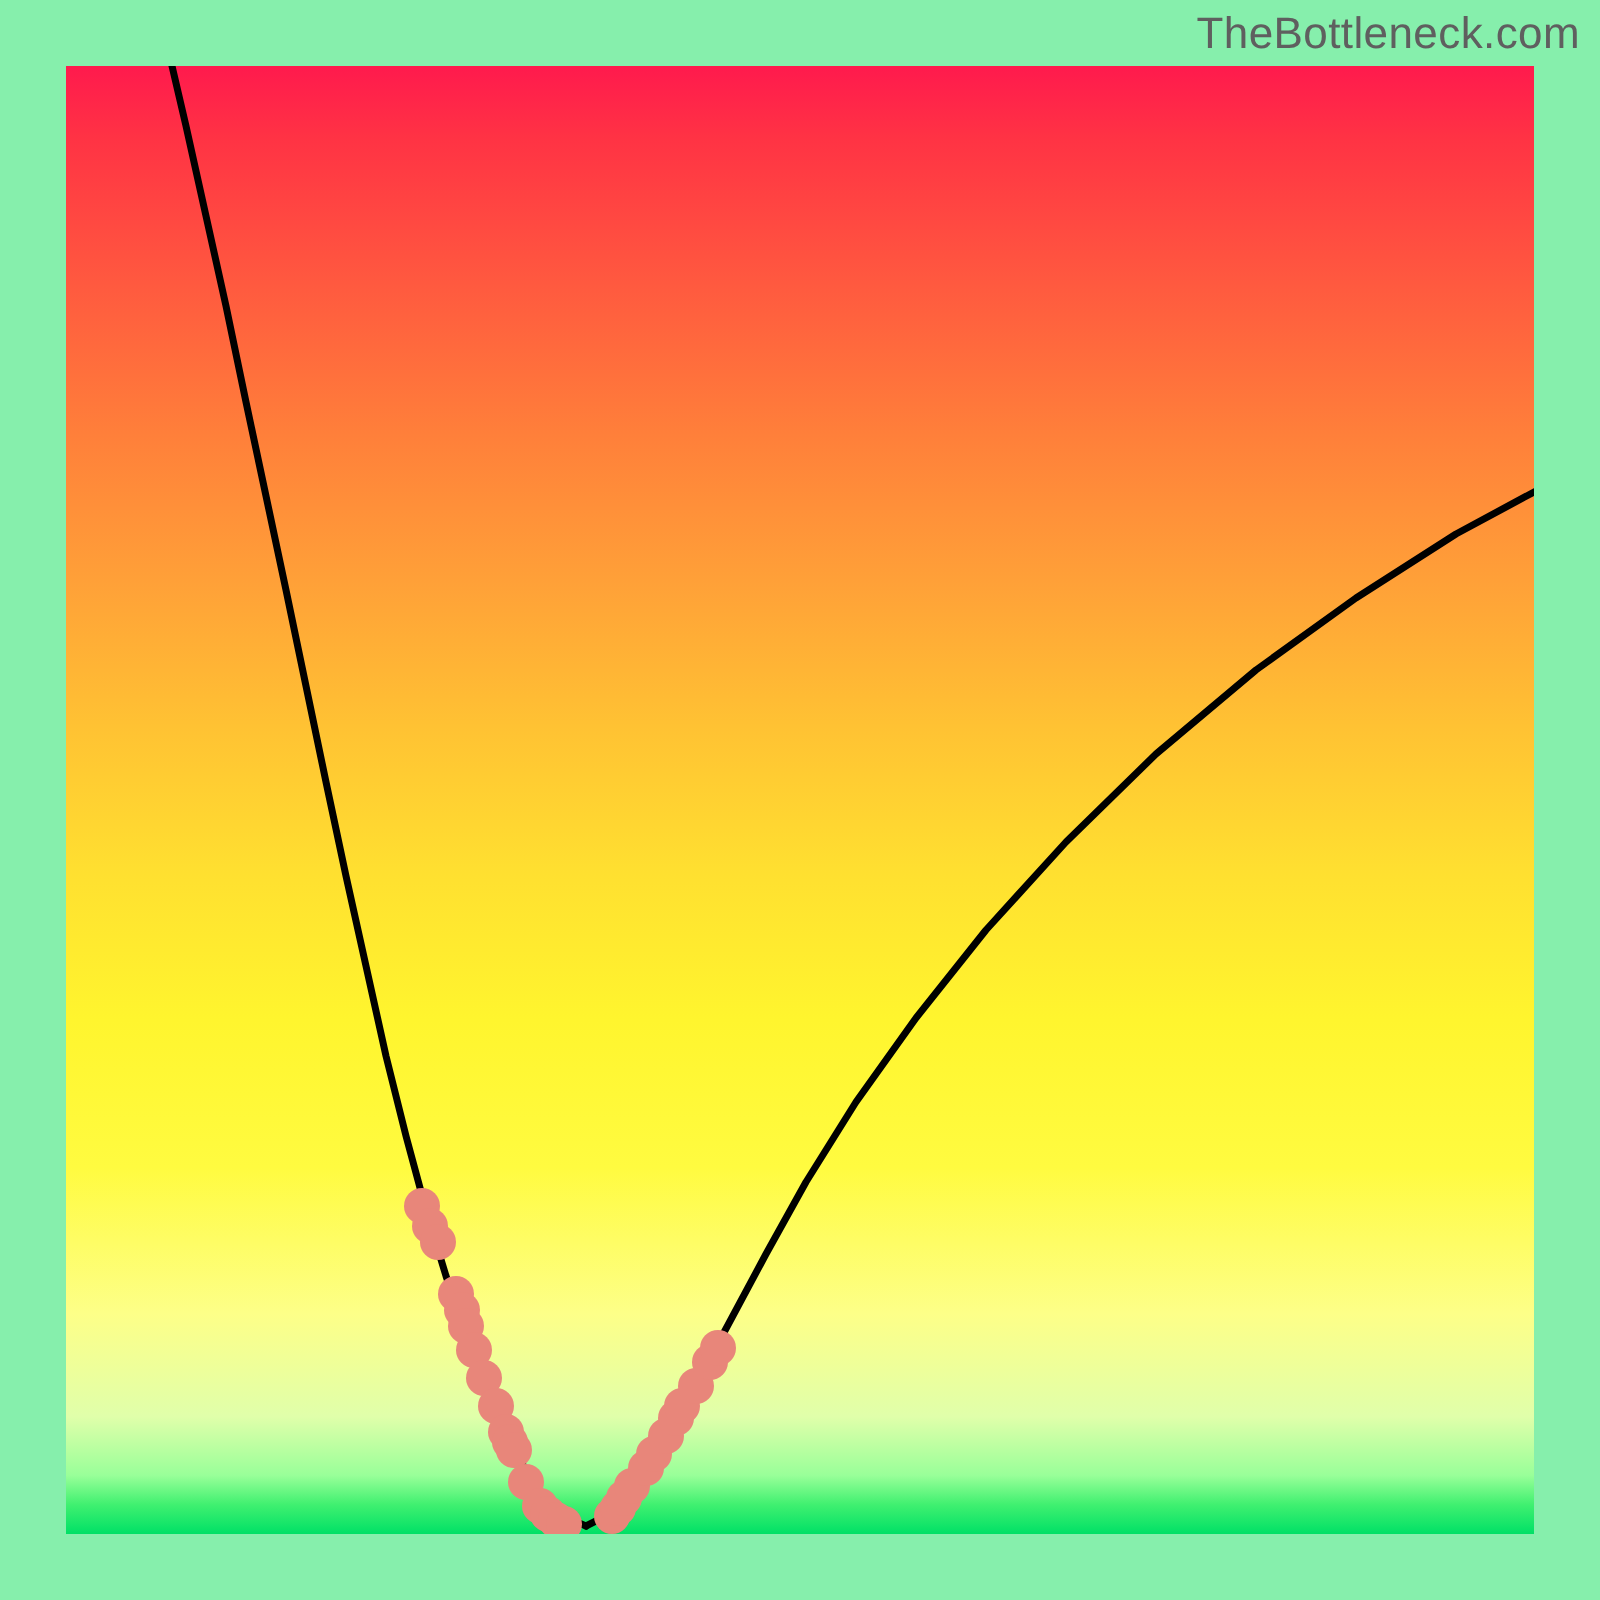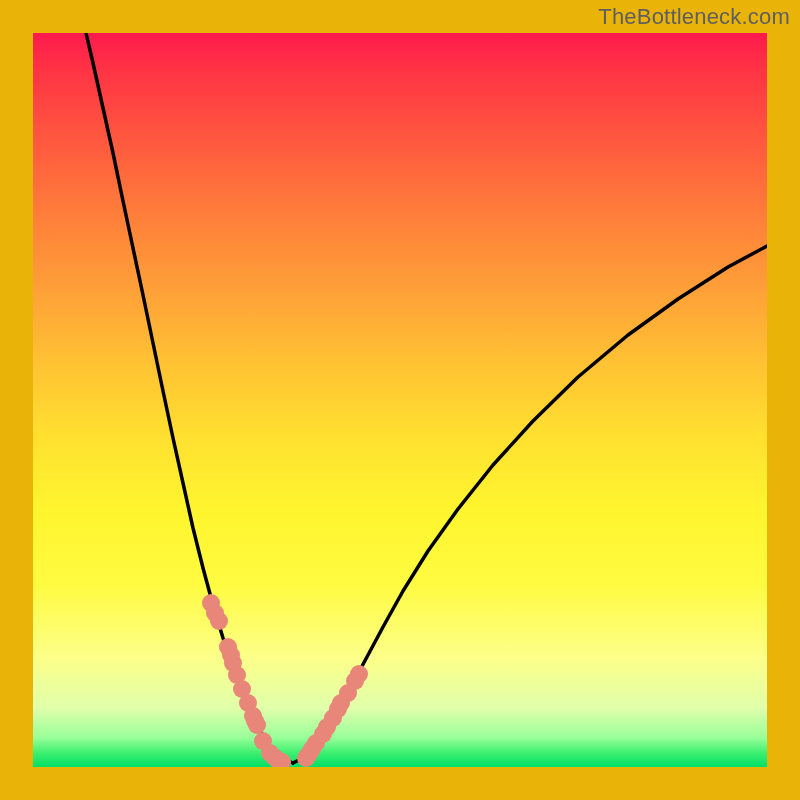--- a/index.html
+++ b/index.html
@@ -7,21 +7,21 @@
     padding: 0;
     width: 800px;
     height: 800px;
     background: #000;
     overflow: hidden;
   }
   .container {
     position: relative;
     width: 800px;
     height: 800px;
-    background: #eab308;
+    background: #86efac;
   }
   .watermark {
     position: absolute;
     top: 4px;
     right: 10px;
     font-family: Arial, Helvetica, sans-serif;
     font-size: 22px;
     font-weight: 500;
     color: #5f5f5f;
     letter-spacing: 0.2px;

